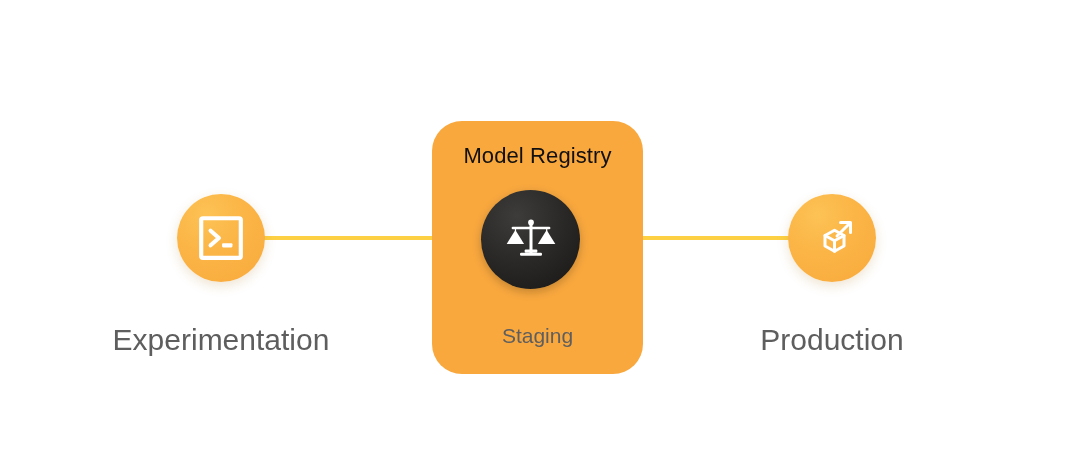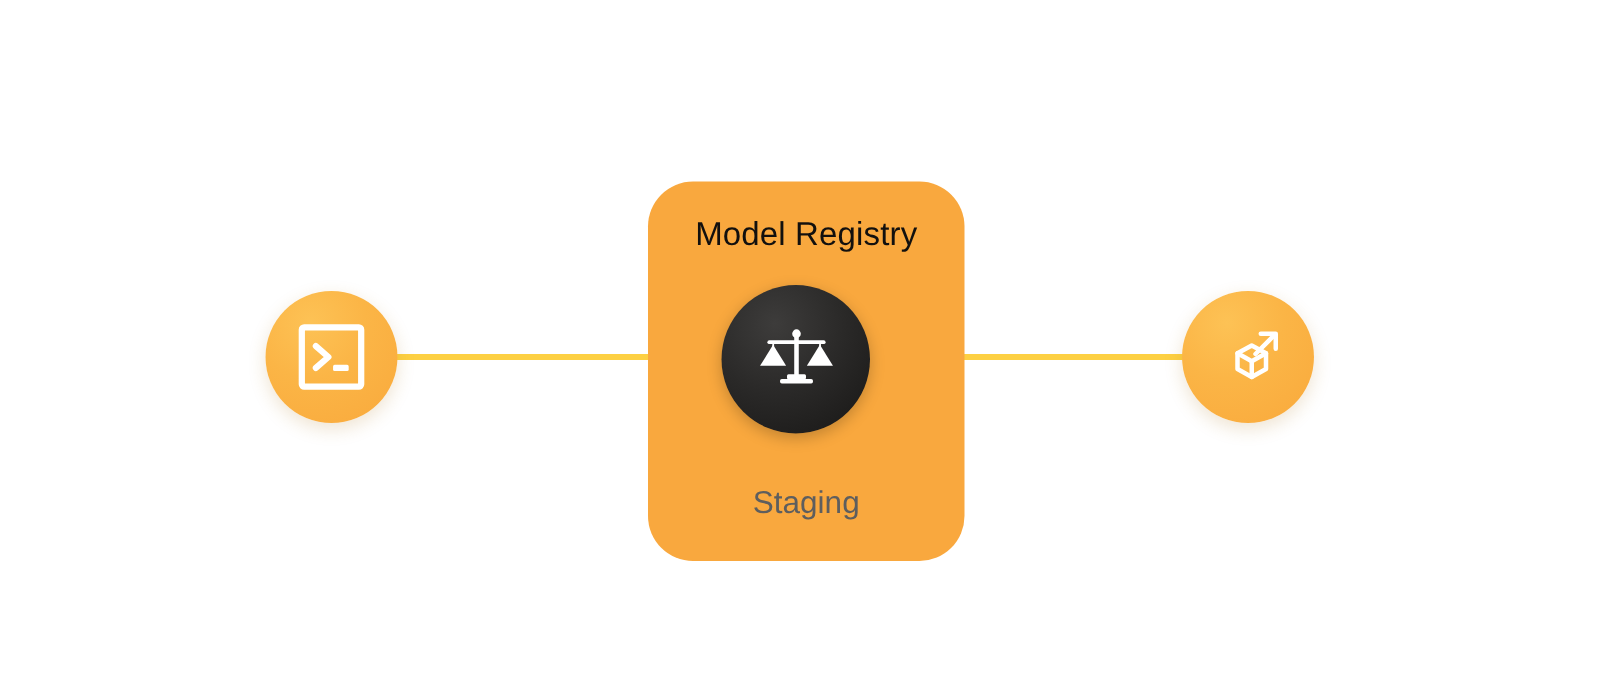--- a/index.html
+++ b/index.html
@@ -173,31 +173,33 @@
 
   <div class="stage-node" id="node-experimentation">
     <span>
       <svg width="50" height="50" viewBox="0 0 48 48" aria-hidden="true">
         <rect x="5" y="5" width="38" height="38" rx="1.5" fill="none" stroke="#ffffff" stroke-width="4"></rect>
         <path d="M14 17 L22 24 L14 31" fill="none" stroke="#ffffff" stroke-width="4" stroke-linecap="round" stroke-linejoin="round"></path>
         <rect x="25" y="29" width="10" height="4" rx="1" fill="#ffffff"></rect>
       </svg>
     </span>
   </div>
+  <div class="stage-label" id="label-experimentation">Experimentation</div>
 
   <div class="stage-node" id="node-production">
     <span>
       <svg width="52" height="52" viewBox="0 0 52 52" aria-hidden="true">
         <g fill="none" stroke="#ffffff" stroke-width="3" stroke-linecap="round" stroke-linejoin="round">
 
           <path d="M19 23.5 L28.5 18.3 L38 23.5 L38 34 L28.5 39.3 L19 34 Z"></path>
           <path d="M19 23.5 L28.5 28.8 L38 23.5"></path>
           <path d="M28.5 28.8 L28.5 39.3"></path>
 
           <path d="M31 24 L44 11"></path>
 
           <path d="M34.5 10.5 L44.5 10.5 L44.5 20.5"></path>
         </g>
       </svg>
     </span>
   </div>
+  <div class="stage-label" id="label-production">Production</div>
 
 </div>
 
 </body></html>

